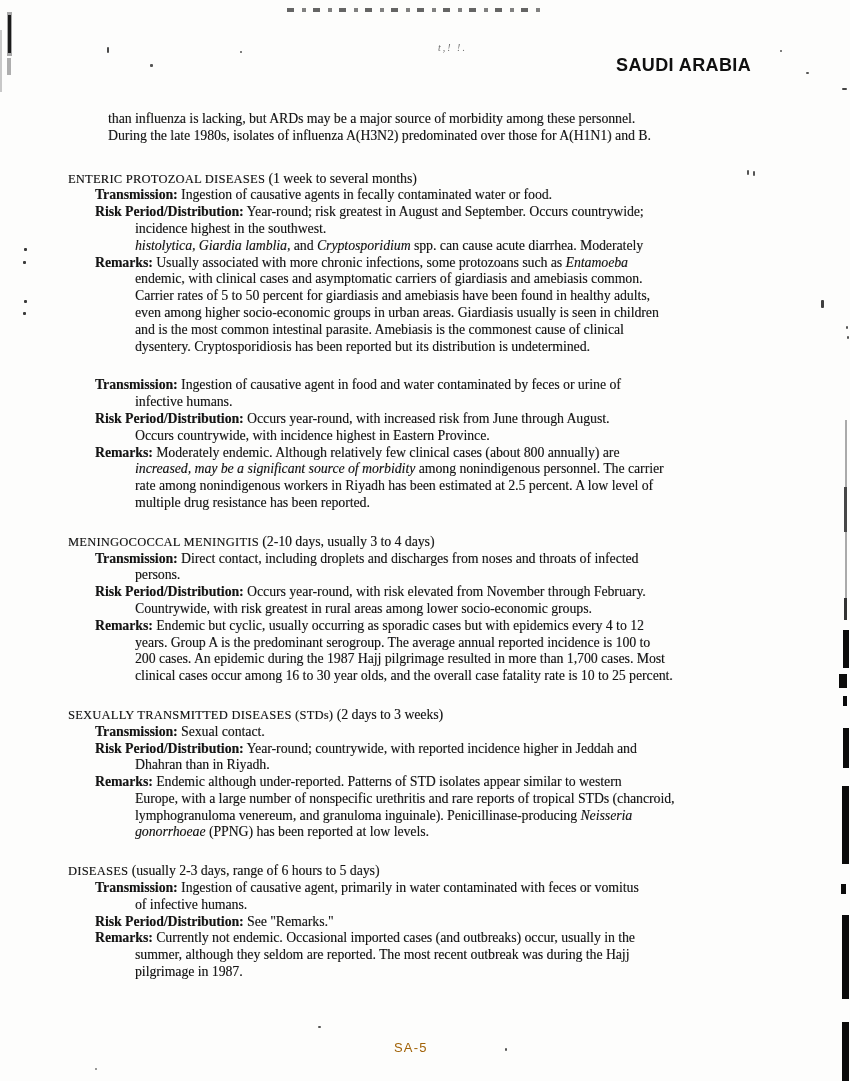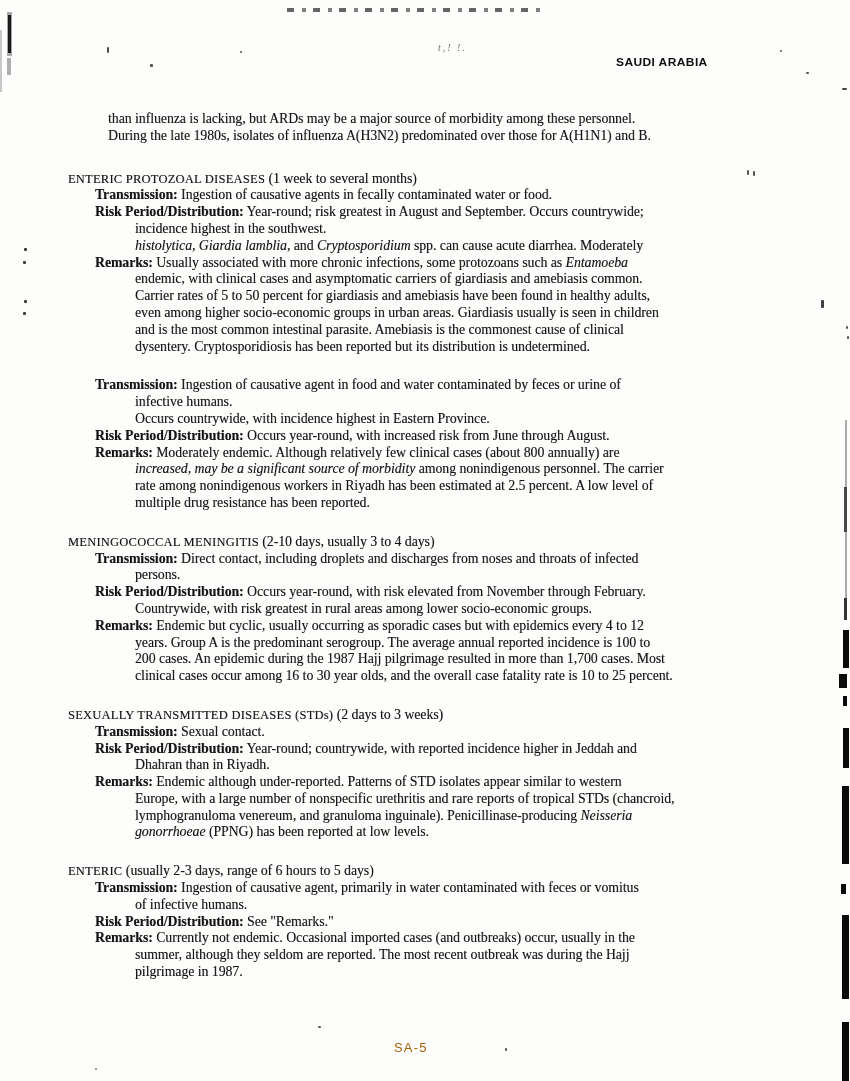--- a/index.html
+++ b/index.html
@@ -7,21 +7,21 @@
     width:850px;height:1081px;background:#f2f2f0;
     font-family:"Liberation Serif", serif;
   }
   .page{
     position:relative;width:850px;height:1081px;background:#fdfdfc;
     overflow:hidden;color:#141414;
   }
   .header-label{
     position:absolute;left:616px;top:55px;
     font-family:"Liberation Sans", sans-serif;font-weight:bold;
-    font-size:12px;letter-spacing:0.4px;color:#101010;
+    font-size:18px;letter-spacing:0.4px;color:#101010;
     transform:scaleY(0.97);
   }
   .doc-body{
     position:absolute;left:68px;top:111px;width:740px;
     font-size:13.7px;line-height:16.8px;
     text-shadow:0.4px 0.4px 0.3px rgba(10,10,10,0.35);
   }
   .line{white-space:nowrap;}
   .ind-h{margin-left:0;}
   .ind-1{margin-left:27px;}
@@ -109,22 +109,22 @@
         <div class="line ind-1"><span class="seg-bold">Remarks:</span><span> Usually associated with more chronic infections, some protozoans such as </span><span class="seg-italic">Entamoeba</span></div>
         <div class="line ind-2"><span>endemic, with clinical cases and asymptomatic carriers of giardiasis and amebiasis common.</span></div>
         <div class="line ind-2"><span>Carrier rates of 5 to 50 percent for giardiasis and amebiasis have been found in healthy adults,</span></div>
         <div class="line ind-2"><span>even among higher socio-economic groups in urban areas. Giardiasis usually is seen in children</span></div>
         <div class="line ind-2"><span>and is the most common intestinal parasite. Amebiasis is the commonest cause of clinical</span></div>
         <div class="line ind-2"><span>dysentery. Cryptosporidiosis has been reported but its distribution is undetermined.</span></div>
       </section>
       <section class="doc-section">
         <div class="line ind-1"><span class="seg-bold">Transmission:</span><span> Ingestion of causative agent in food and water contaminated by feces or urine of</span></div>
         <div class="line ind-2"><span>infective humans.</span></div>
+        <div class="line ind-1"><span class="seg-bold">Risk Period/Distribution:</span><span> Occurs year-round, with increased risk from June through August.</span></div>
         <div class="line ind-2"><span>Occurs countrywide, with incidence highest in Eastern Province.</span></div>
-        <div class="line ind-1"><span class="seg-bold">Risk Period/Distribution:</span><span> Occurs year-round, with increased risk from June through August.</span></div>
         <div class="line ind-1"><span class="seg-bold">Remarks:</span><span> Moderately endemic. Although relatively few clinical cases (about 800 annually) are</span></div>
         <div class="line ind-2"><span class="seg-italic">increased, may be a significant source of morbidity</span><span> among nonindigenous personnel. The carrier</span></div>
         <div class="line ind-2"><span>rate among nonindigenous workers in Riyadh has been estimated at 2.5 percent. A low level of</span></div>
         <div class="line ind-2"><span>multiple drug resistance has been reported.</span></div>
       </section>
       <section class="doc-section">
         <div class="line ind-h"><span class="seg-caps">MENINGOCOCCAL MENINGITIS</span><span> (2-10 days, usually 3 to 4 days)</span></div>
         <div class="line ind-1"><span class="seg-bold">Transmission:</span><span> Direct contact, including droplets and discharges from noses and throats of infected</span></div>
         <div class="line ind-2"><span>persons.</span></div>
         <div class="line ind-1"><span class="seg-bold">Risk Period/Distribution:</span><span> Occurs year-round, with risk elevated from November through February.</span></div>
@@ -138,21 +138,21 @@
         <div class="line ind-h"><span class="seg-caps">SEXUALLY TRANSMITTED DISEASES (STDs)</span><span> (2 days to 3 weeks)</span></div>
         <div class="line ind-1"><span class="seg-bold">Transmission:</span><span> Sexual contact.</span></div>
         <div class="line ind-1"><span class="seg-bold">Risk Period/Distribution:</span><span> Year-round; countrywide, with reported incidence higher in Jeddah and</span></div>
         <div class="line ind-2"><span>Dhahran than in Riyadh.</span></div>
         <div class="line ind-1"><span class="seg-bold">Remarks:</span><span> Endemic although under-reported. Patterns of STD isolates appear similar to western</span></div>
         <div class="line ind-2"><span>Europe, with a large number of nonspecific urethritis and rare reports of tropical STDs (chancroid,</span></div>
         <div class="line ind-2"><span>lymphogranuloma venereum, and granuloma inguinale). Penicillinase-producing </span><span class="seg-italic">Neisseria</span></div>
         <div class="line ind-2"><span class="seg-italic">gonorrhoeae</span><span> (PPNG) has been reported at low levels.</span></div>
       </section>
       <section class="doc-section">
-        <div class="line ind-h"><span class="seg-caps">ENTERIC</span><span> (usually 2-3 days, range of 6 hours to 5 days)</span></div>
+        <div class="line ind-h"><span class="seg-caps">DISEASES</span><span> (usually 2-3 days, range of 6 hours to 5 days)</span></div>
         <div class="line ind-1"><span class="seg-bold">Transmission:</span><span> Ingestion of causative agent, primarily in water contaminated with feces or vomitus</span></div>
         <div class="line ind-2"><span>of infective humans.</span></div>
         <div class="line ind-1"><span class="seg-bold">Risk Period/Distribution:</span><span> See "Remarks."</span></div>
         <div class="line ind-1"><span class="seg-bold">Remarks:</span><span> Currently not endemic. Occasional imported cases (and outbreaks) occur, usually in the</span></div>
         <div class="line ind-2"><span>summer, although they seldom are reported. The most recent outbreak was during the Hajj</span></div>
         <div class="line ind-2"><span>pilgrimage in 1987.</span></div>
       </section>
     </div>
 
   <div class="footer-label">SA-5</div>

